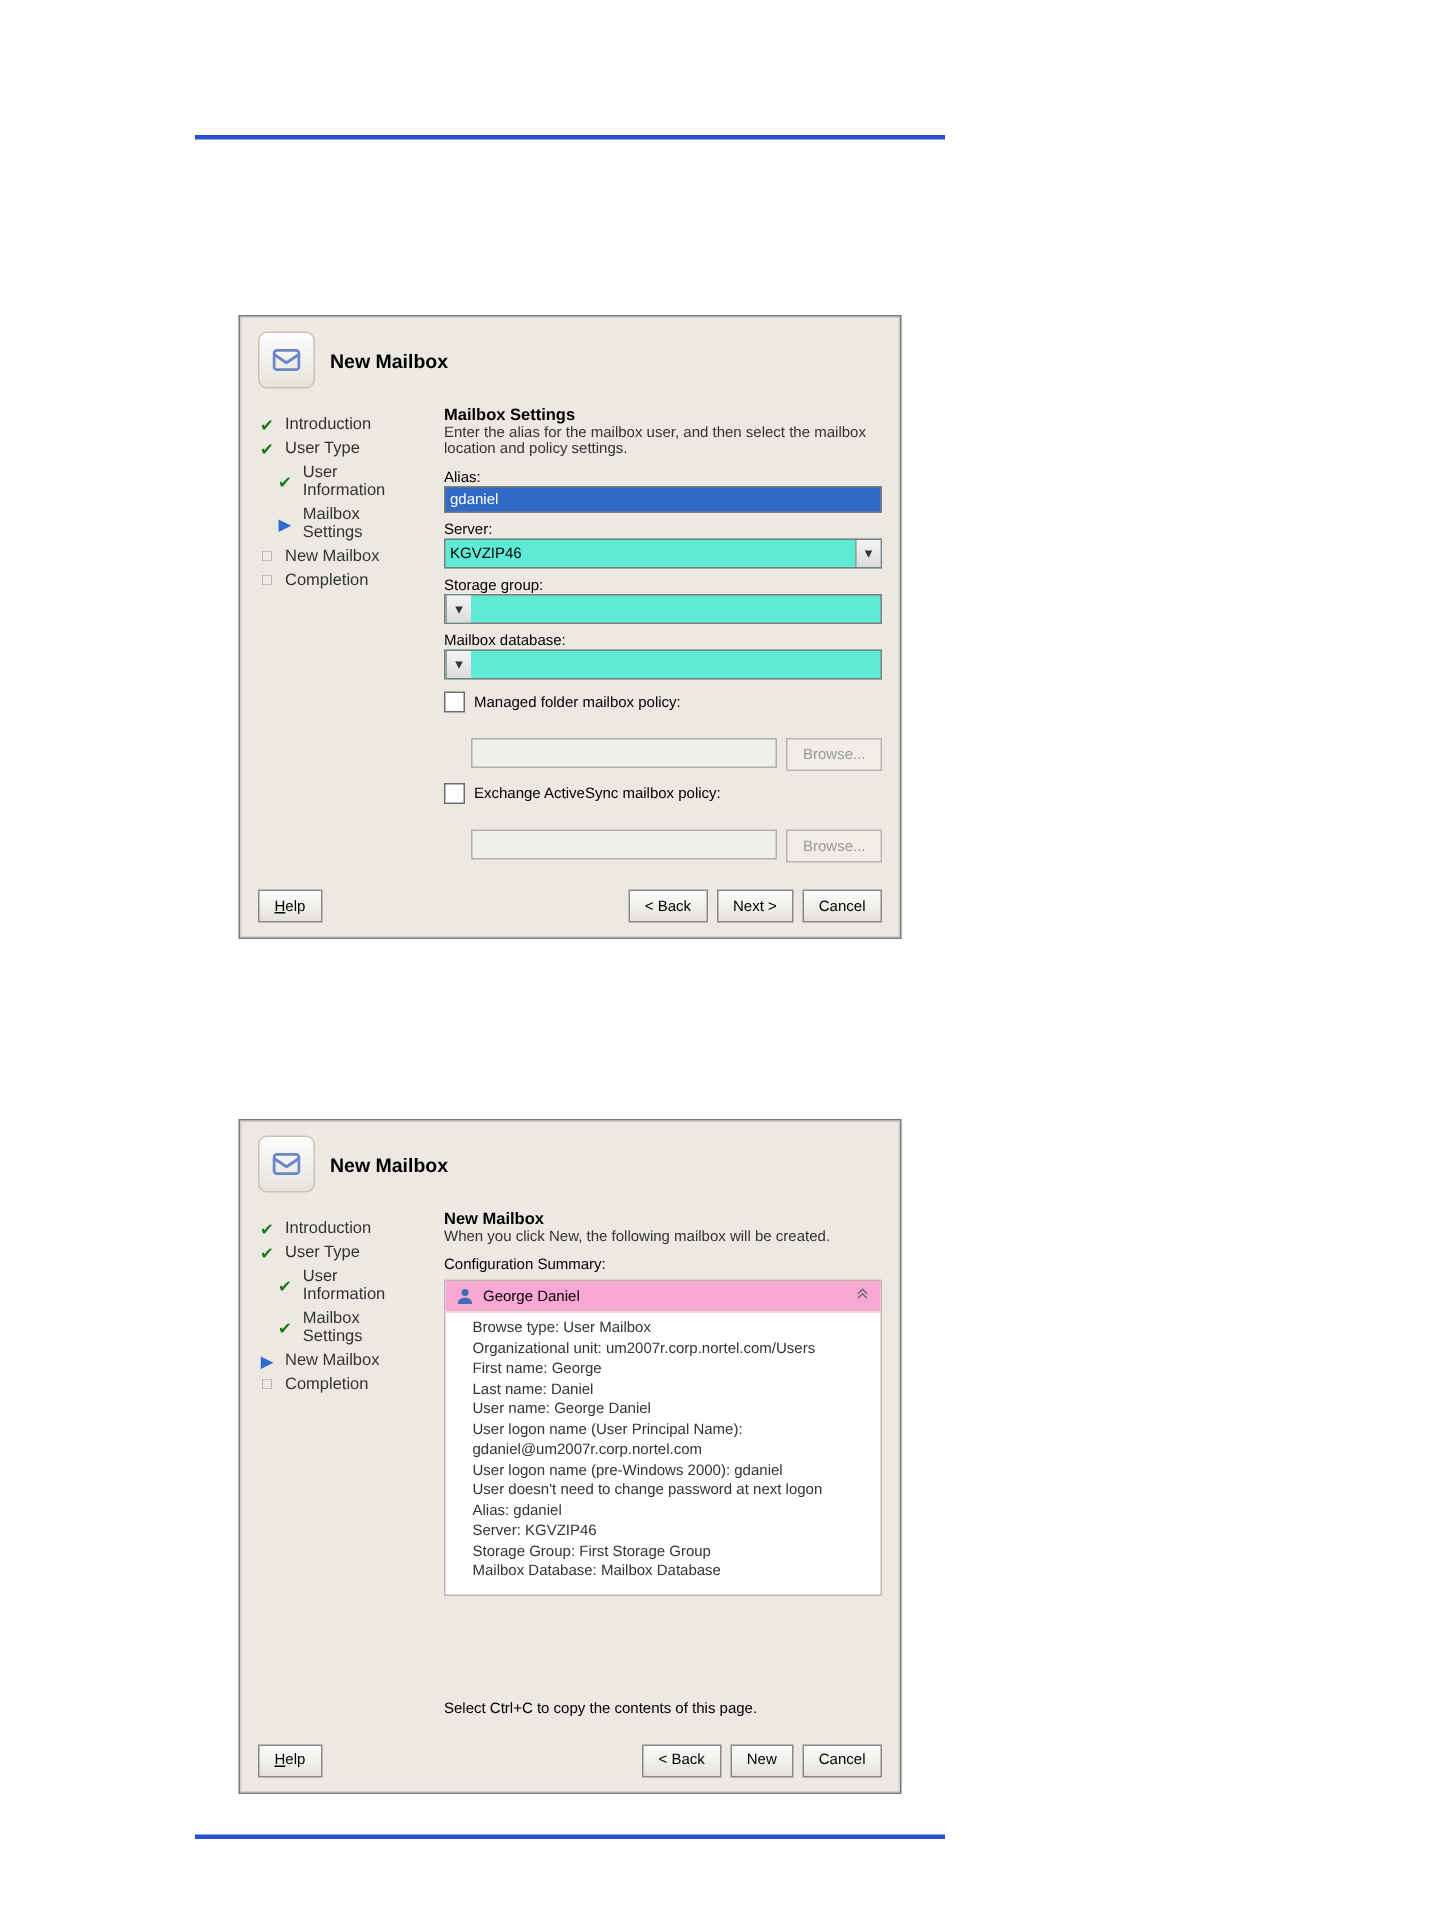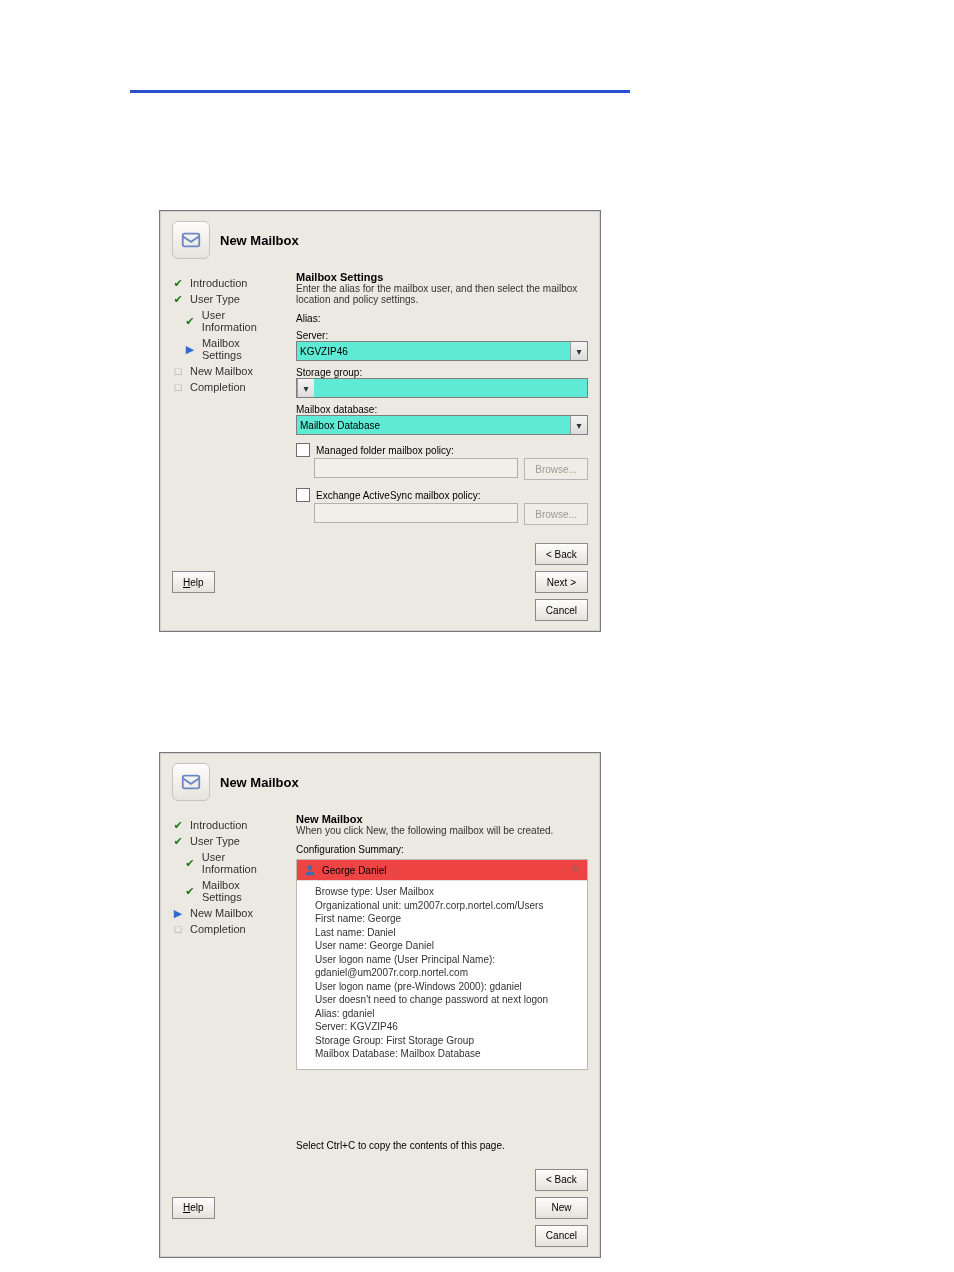--- a/index.html
+++ b/index.html
@@ -86,46 +86,46 @@
     border-left:1px solid #9c9c9c; display:flex; align-items:center; justify-content:center;
     color:#333;
   }
   .chk-row { display:flex; align-items:center; gap:6px; margin-top:8px; font-size:10px; }
   .chk {
     width:12px; height:12px; border:1px solid #6d6d6d; background:#fff;
   }
   .disabled-input {
     flex:1; height:18px; border:1px solid #b0b0b0; background:#f1efe9;
   }
-  .browse-row { display:flex; gap:6px; margin-top:1px; padding-left:18px; }
+  .browse-row { display:flex; gap:6px; margin-top:17px; padding-left:18px; }
   .btn {
     height:20px; padding:0 10px; font-size:10px;
     background:linear-gradient(#fdfdfd,#e4e2da); border:1px solid #8a8a8a;
     display:inline-flex; align-items:center; justify-content:center;
     color:#000;
   }
   .btn.disabled { color:#9a9a9a; border-color:#b6b6b6; background:#efede6; }
   .note-row { display:flex; gap:6px; margin-top:10px; font-size:9px; color:#333; }
   .note-ico { width:14px; height:14px; color:#c08a20; }
   .wiz-footer {
     display:flex; justify-content:space-between; align-items:center;
     padding:8px 12px 10px 12px;
   }
-  .wiz-footer .right { display:flex; gap:6px;flex-direction:column; }
+  .wiz-footer .right { display:flex; gap:6px; }
   .underline-accel { text-decoration: underline; }
 
   
   .summary-label { font-size:10px; margin-top:0; }
   .summary-box {
     border:1px solid #bdb9af; background:#fff; margin-top:4px;
     padding:0; font-size:10px;
   }
   .summary-head {
     display:flex; align-items:center; justify-content:space-between;
-    padding:3px 6px; background:#ef4444; border-bottom:1px solid #e3dfd5;
+    padding:3px 6px; background:#f9a8d4; border-bottom:1px solid #e3dfd5;
   }
   .summary-head .left { display:flex; align-items:center; gap:5px; }
   .person-ico { width:14px; height:14px; color:#3b6fb5; }
   .collapse-ico { width:12px; height:12px; color:#6a6a6a; }
   .summary-lines { padding:4px 8px 8px 18px; color:#333; line-height:1.35; }
   .copy-hint { font-size:10px; margin-top:70px; }
 </style>
 </head>
 <body>
 
@@ -168,35 +168,37 @@
         <div class="step">
             <span class="ico pending">□</span>
             <span>Completion</span>
           </div>
       </div>
       <div class="wiz-content">
         <div class="content-title">Mailbox Settings</div>
         <div class="content-sub">Enter the alias for the mailbox user, and then select the mailbox location and policy settings.</div>
 
         <div class="field-label">Alias:</div>
+        <div class="text-input sel">
+            <span>gdaniel</span>
+          </div>
 
         <div class="field-label">Server:</div>
         <div class="combo">
           <div class="val">KGVZIP46</div>
           <div class="arrow">▾</div>
         </div>
 
         <div class="field-label">Storage group:</div>
         <div class="combo">
           <div class="arrow">▾</div>
         </div>
 
         <div class="field-label">Mailbox database:</div>
         <div class="combo">
-          <div class="val">Mailbox Database</div>
           <div class="arrow">▾</div>
         </div>
 
         <div class="chk-row">
           <div class="chk"></div>
           <span>Managed folder mailbox policy:</span>
         </div>
         <div class="browse-row">
           <div class="disabled-input"></div>
           <div class="btn disabled">Browse...</div>

